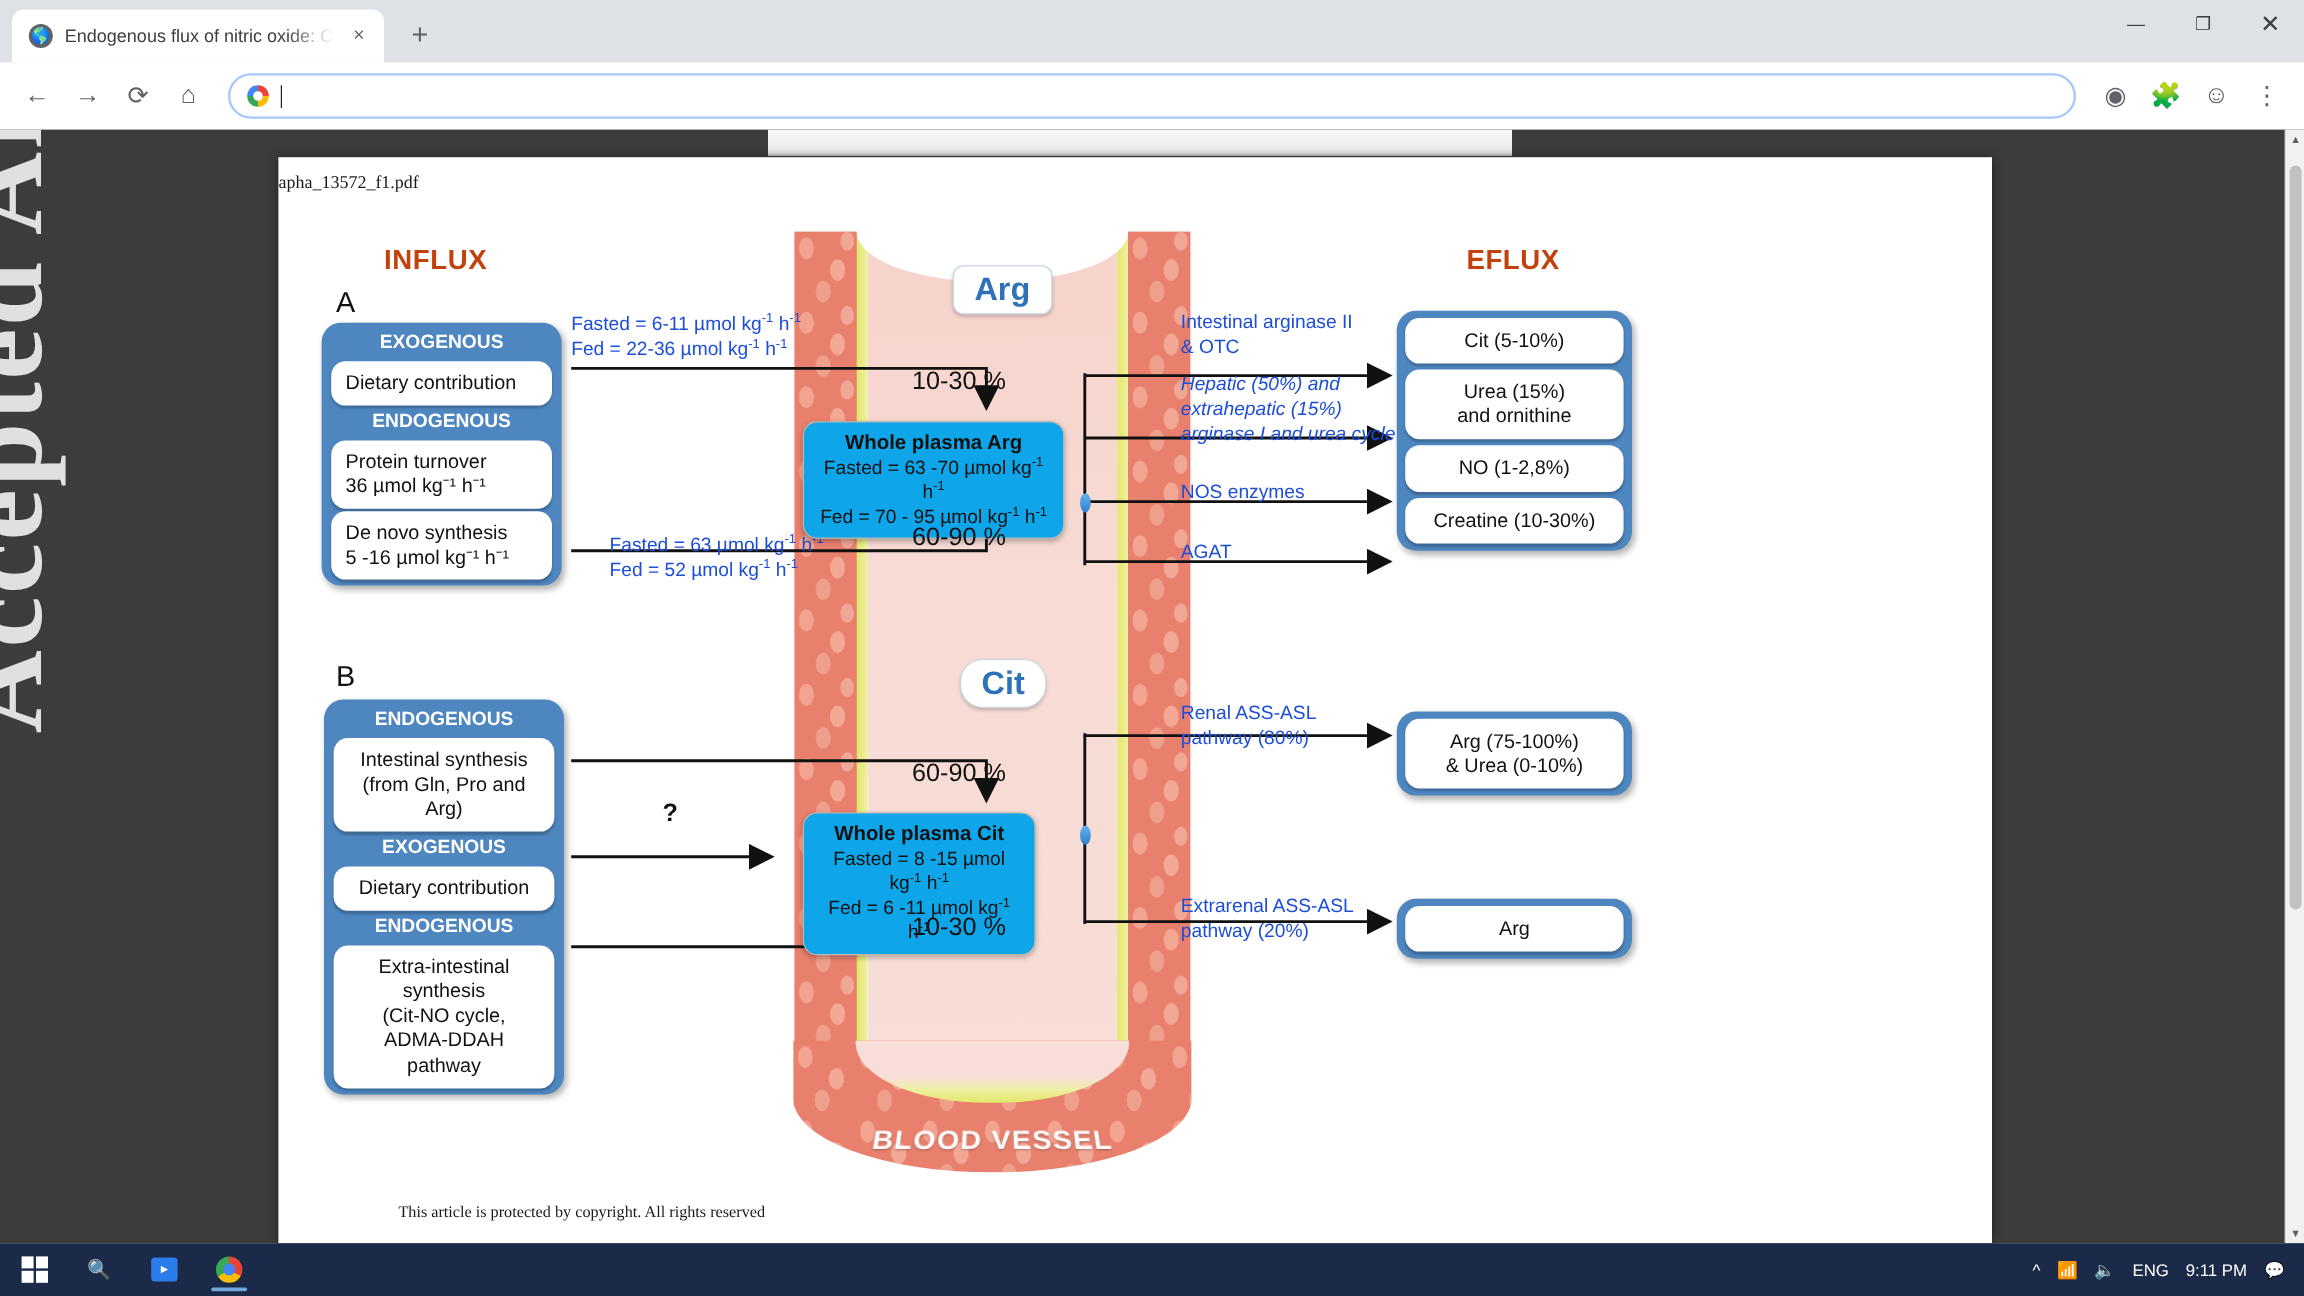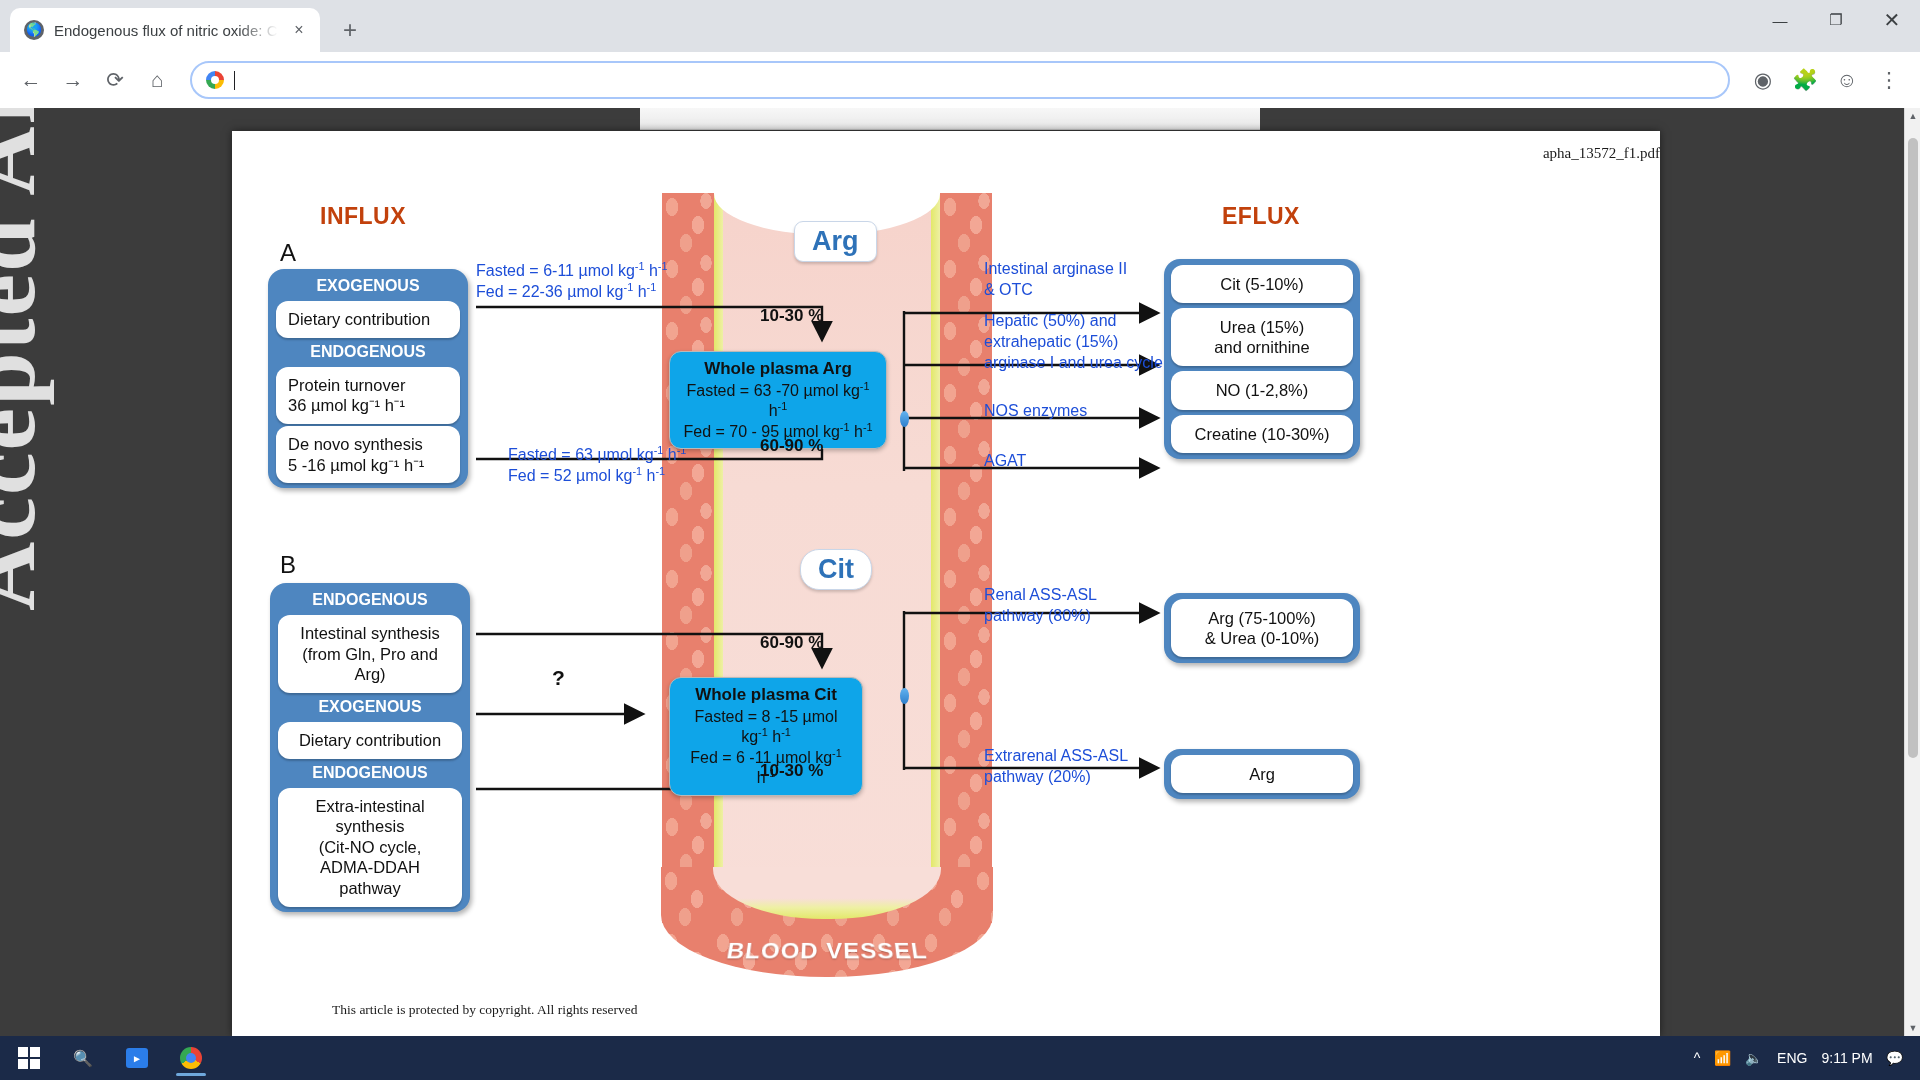--- a/index.html
+++ b/index.html
@@ -61,21 +61,21 @@
   }
   .pdf-toolbar-stub {
     position: absolute; left: 640px; top: 0; width: 620px; height: 22px;
     background: linear-gradient(#f7f7f7, #e9e9e9); border-bottom:1px solid #cfcfcf;
   }
   .pdf-page {
     position: absolute; left: 232px; top: 23px; width: 1428px; height: 905px;
     background: #ffffff; box-shadow: 0 0 8px rgba(0,0,0,.5);
   }
   .pdf-filename {
-    position: absolute; left: 0; right: 0; top: 14px; text-align: right;
+    position: absolute; left: 0; right: 0; top: 14px; text-align: left;
     font-family: "Liberation Serif", serif; font-size: 15px; color: #1a1a1a;
   }
   .copyright {
     position: absolute; left: 100px; bottom: 18px;
     font-family: "Liberation Serif", serif; font-size: 13.5px; color: #1a1a1a;
   }
 
   .scrollbar-v {
     position: absolute; right: 0; top: 108px; width: 16px; height: 928px;
     background: #f1f1f1; border-left: 1px solid #dadada;
@@ -205,21 +205,21 @@
     font-size: 16px; color: #111; line-height: 1.28;
   }
   .plasma-box .pb-title { font-weight: 700; font-size: 17px; display:block; margin-bottom: 1px;}
 
   
   .flux-note {
     position: absolute; z-index: 6; font-size: 16px; color: #1d4ed8; line-height: 1.3;
     white-space: nowrap;
   }
   .pct-label {
-    position: absolute; z-index: 8; font-size: 17px; font-weight: 700; color: #111;
+    position: absolute; z-index: 8; font-size: 21px; font-weight: 400; color: #111;
   }
   .qmark { position:absolute; z-index: 8; font-size: 21px; font-weight:700; color:#111; }
 
   .arrows { position: absolute; left:0; top:0; width: 1428px; height: 850px; z-index: 4; pointer-events:none;}
 
   .receptor-dot {
     position: absolute; z-index: 9; width: 9px; height: 16px; border-radius: 50%;
     background: linear-gradient(#63b3f0,#2f7fcc);
   }
 
@@ -331,21 +331,21 @@
         <div class="plasma-box" style="left:437px; top:190px; width:218px;">
           <span class="pb-title">Whole plasma Arg</span>
           <span>Fasted = 63 -70 µmol kg</span><sup>-1</sup> h<sup>-1</sup><br>
           <span>Fed = 70 - 95 µmol kg</span><sup>-1</sup> h<sup>-1</sup>
         </div>
 
         <div class="receptor-dot" style="left:668px; top:250px;"></div>
 
         <div class="flux-note" style="left:752px; top:98px; white-space:pre-line;">Intestinal arginase II
 &amp; OTC</div>
-        <div class="flux-note" style="left:752px; top:150px; white-space:pre-line;">Hepatic (50%) and
+        <div class="flux-note" style="left:752px; top:150px; white-space:pre-line;font-style:italic;">Hepatic (50%) and
 extrahepatic (15%)
 arginase I and urea cycle</div>
         <div class="flux-note" style="left:752px; top:240px;">NOS enzymes</div>
         <div class="flux-note" style="left:752px; top:290px;">AGAT</div>
 
         <div class="effluxbox" style="left:932px; top:98px; width:196px;">
           <div class="white-card">Cit (5-10%)</div>
           <div class="white-card" style="white-space:pre-line;">Urea (15%)
 and  ornithine</div>
           <div class="white-card">NO (1-2,8%)</div>

